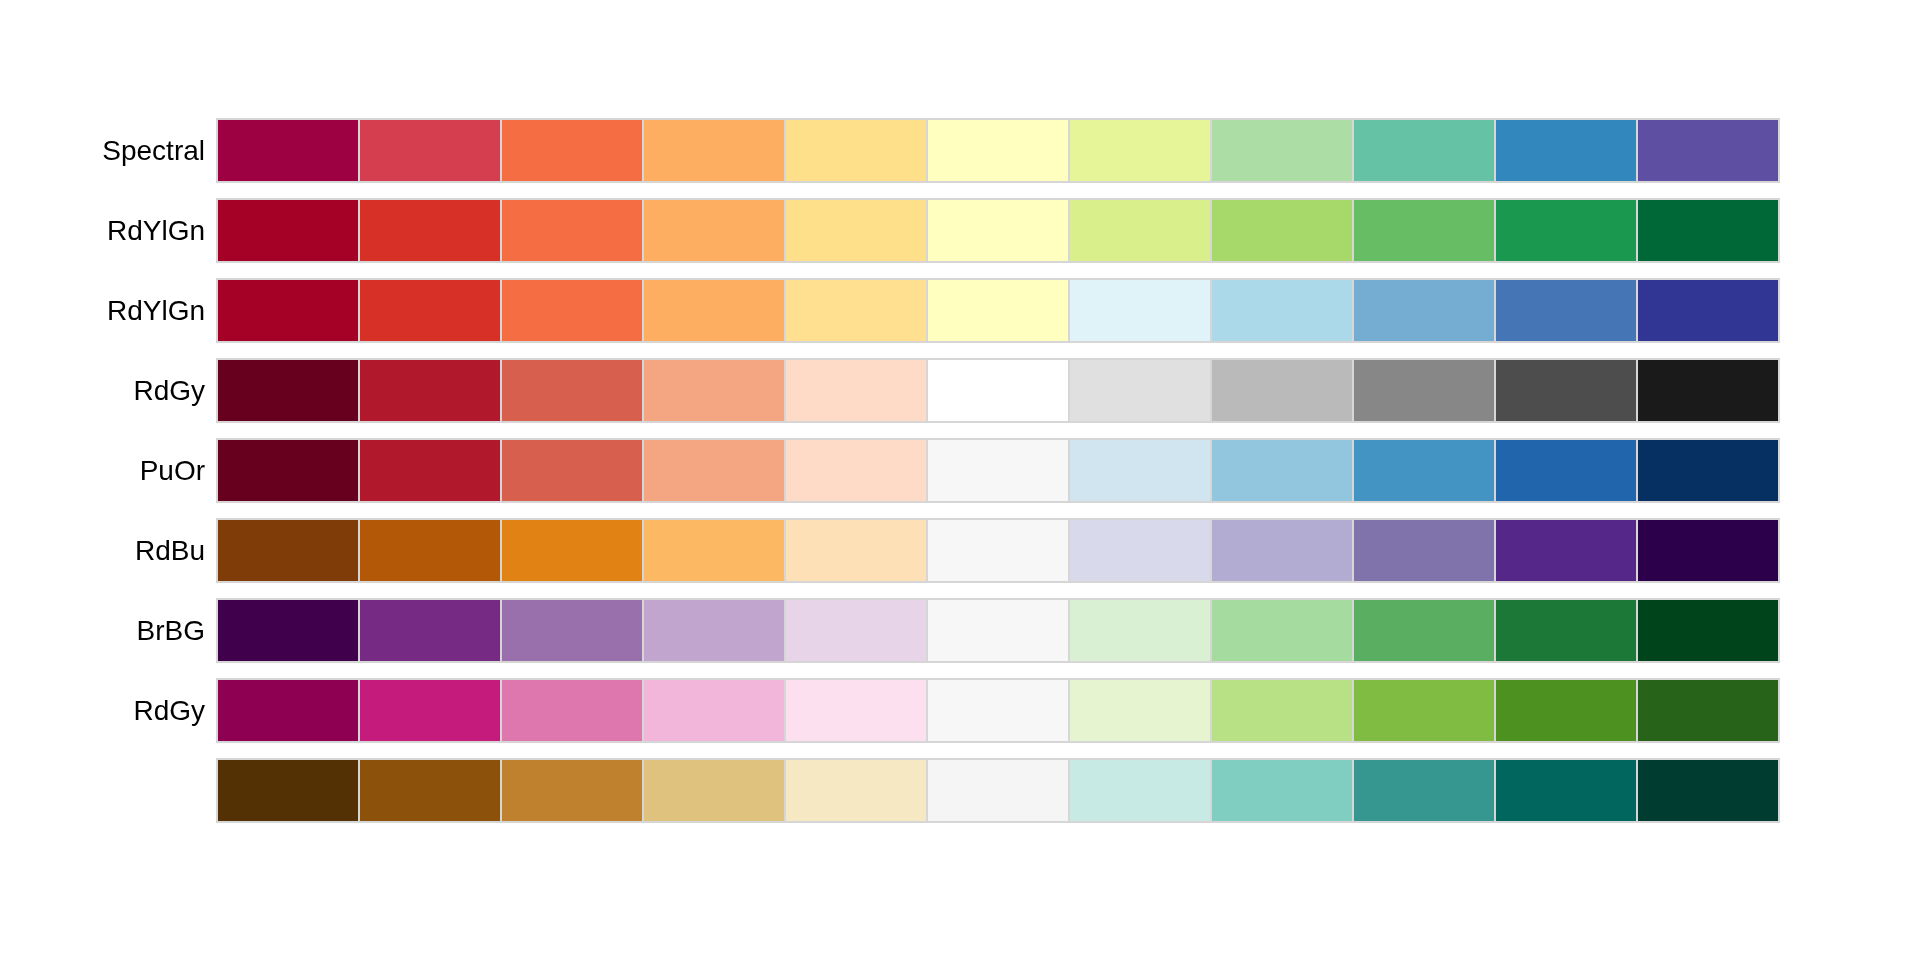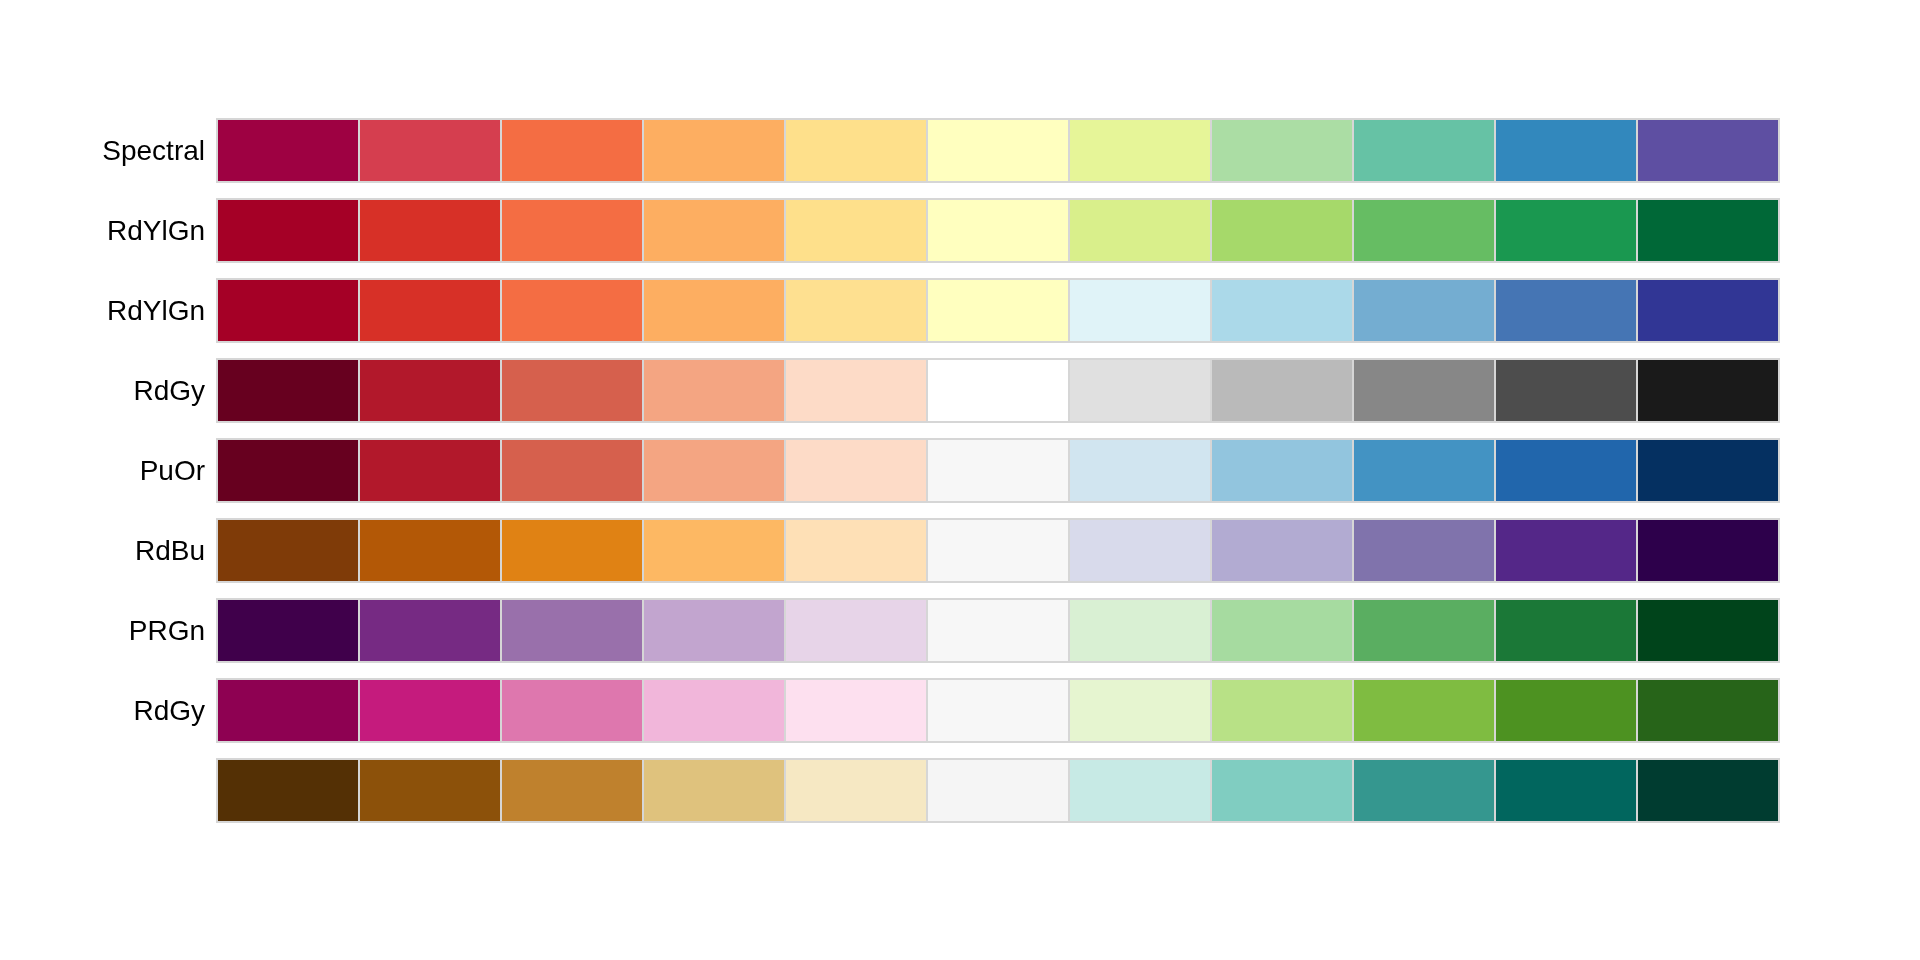--- a/index.html
+++ b/index.html
@@ -160,21 +160,21 @@
           <div class="cmap-swatch" style="background-color: rgb(254, 224, 182);"></div>
           <div class="cmap-swatch" style="background-color: rgb(247, 247, 247);"></div>
           <div class="cmap-swatch" style="background-color: rgb(216, 218, 235);"></div>
           <div class="cmap-swatch" style="background-color: rgb(178, 171, 210);"></div>
           <div class="cmap-swatch" style="background-color: rgb(128, 115, 172);"></div>
           <div class="cmap-swatch" style="background-color: rgb(84, 39, 136);"></div>
           <div class="cmap-swatch" style="background-color: rgb(45, 0, 75);"></div>
         </div>
       </div>
       <div class="cmap-row">
-        <div class="cmap-label">PRGn</div>
+        <div class="cmap-label">BrBG</div>
         <div class="cmap-bar">
           <div class="cmap-swatch" style="background-color: rgb(64, 0, 75);"></div>
           <div class="cmap-swatch" style="background-color: rgb(118, 42, 131);"></div>
           <div class="cmap-swatch" style="background-color: rgb(153, 112, 171);"></div>
           <div class="cmap-swatch" style="background-color: rgb(194, 165, 207);"></div>
           <div class="cmap-swatch" style="background-color: rgb(231, 212, 232);"></div>
           <div class="cmap-swatch" style="background-color: rgb(247, 247, 247);"></div>
           <div class="cmap-swatch" style="background-color: rgb(217, 240, 211);"></div>
           <div class="cmap-swatch" style="background-color: rgb(166, 219, 160);"></div>
           <div class="cmap-swatch" style="background-color: rgb(90, 174, 97);"></div>

